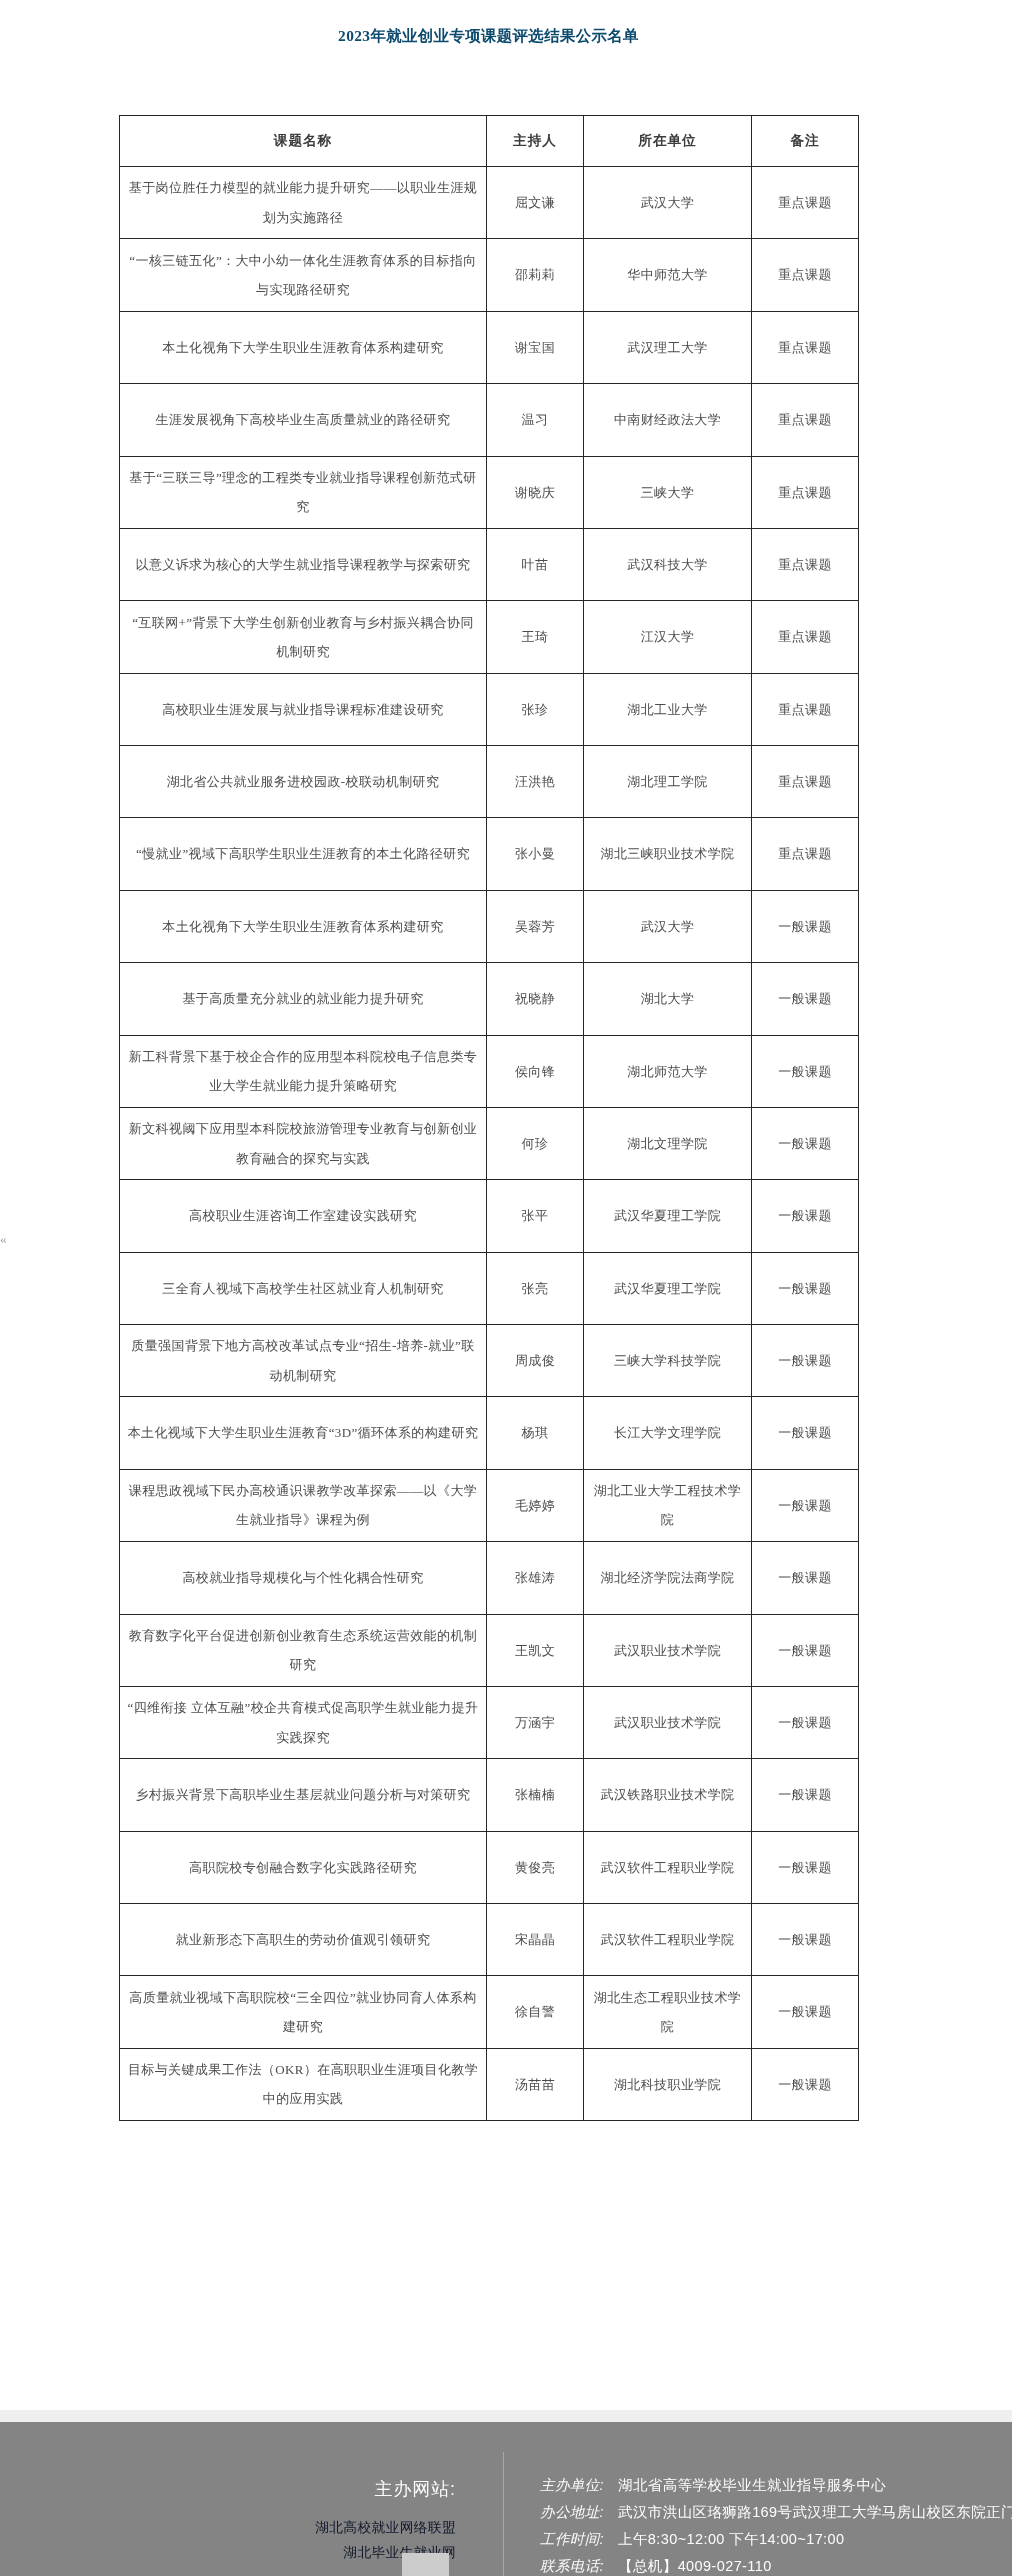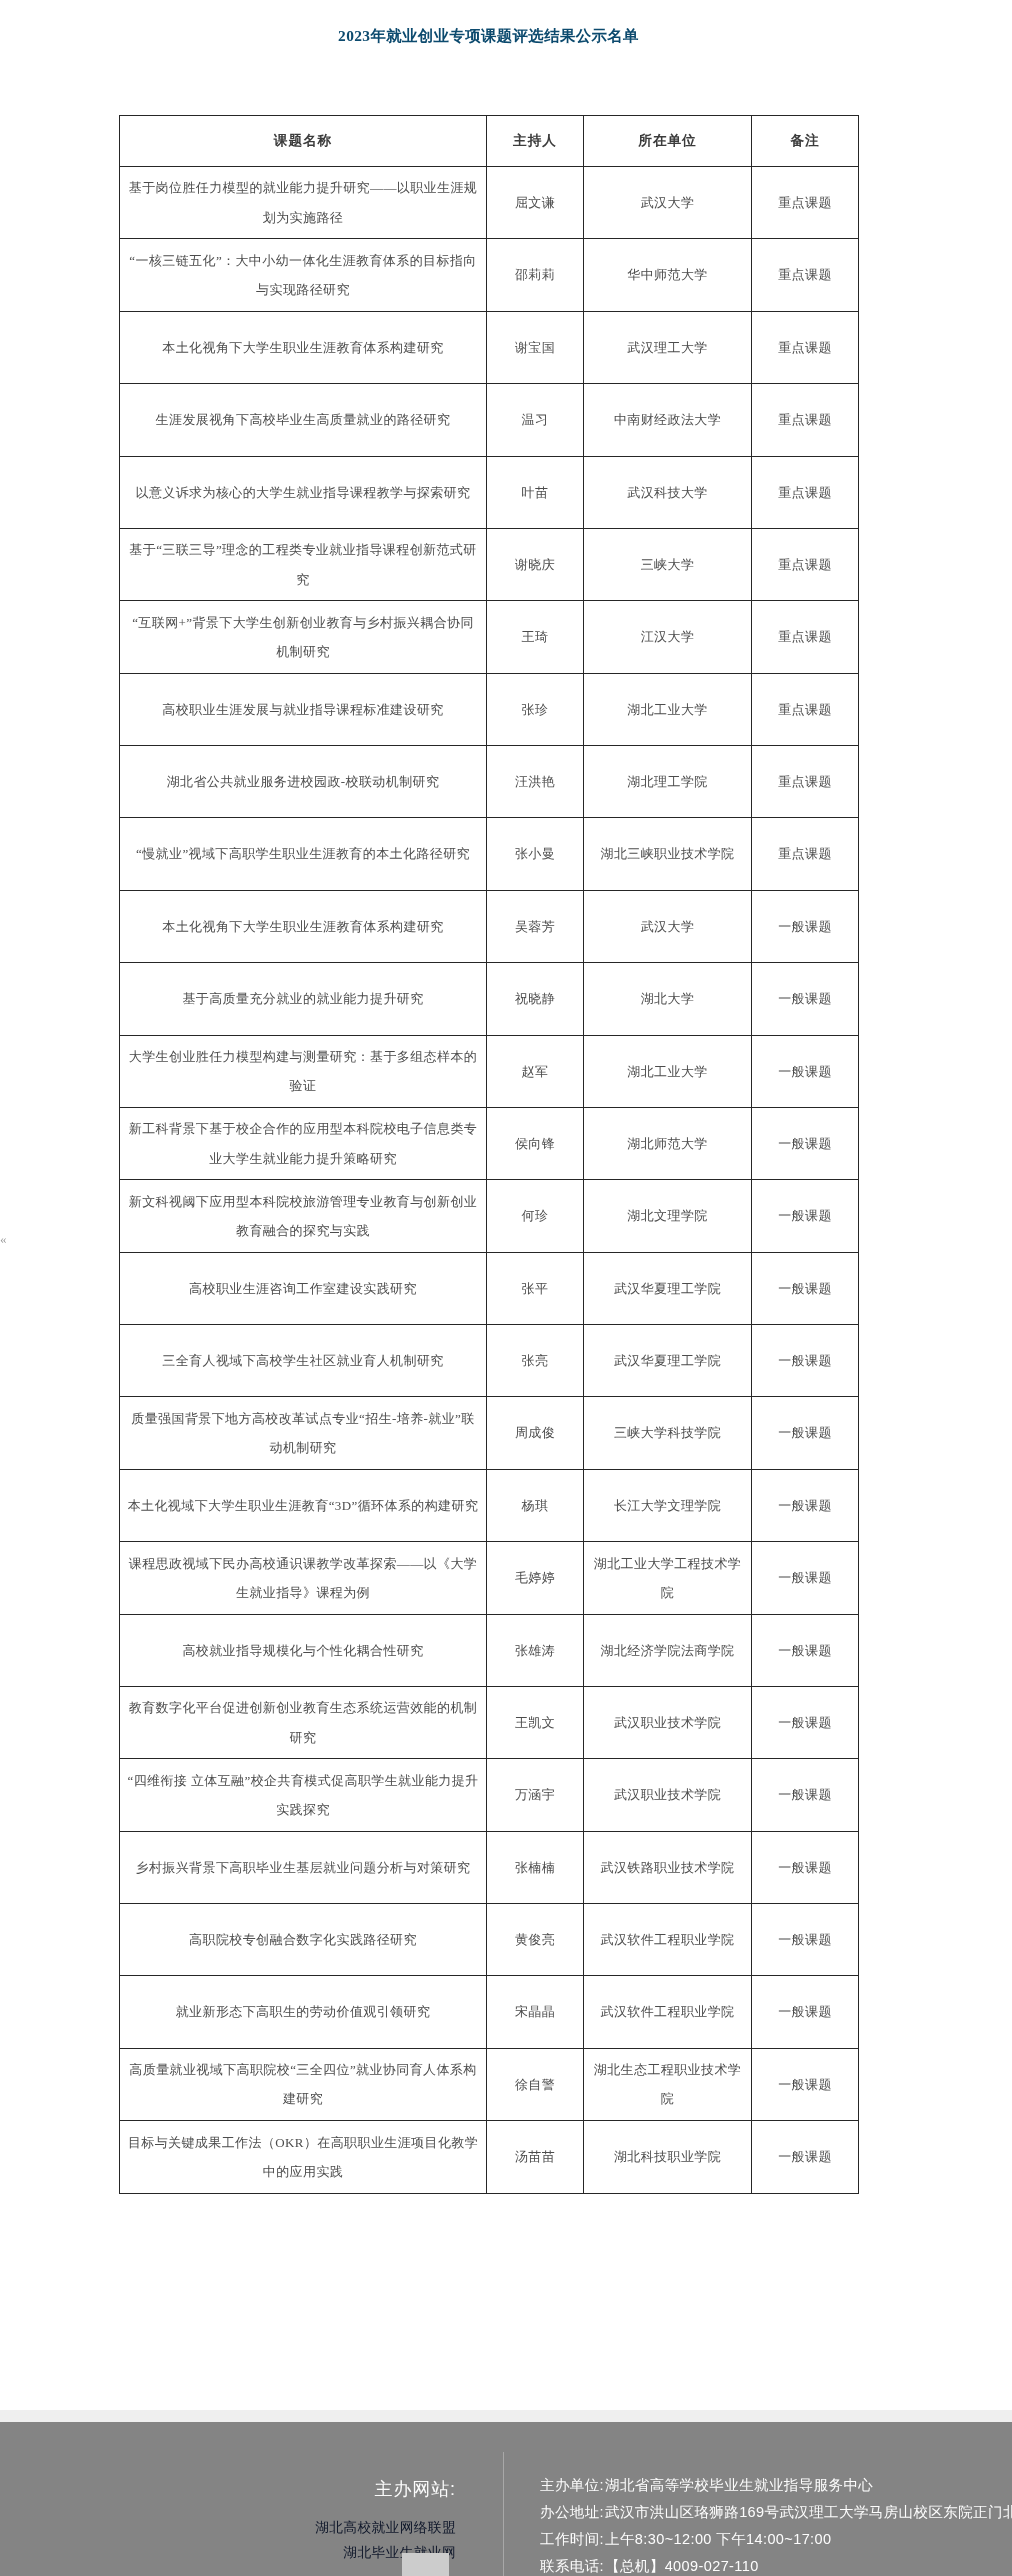--- a/index.html
+++ b/index.html
@@ -58,21 +58,21 @@
     position:absolute;left:503px;top:30px;width:0.9px;height:124px;
     background:#a8a8a8;
   }
   .footer-right{
     position:absolute;left:540px;top:50px;
   }
   .footer-info-line{
     font-size:14.5px;line-height:27px;white-space:nowrap;color:#fdfdfd;
     letter-spacing:0.4px;
   }
-  .footer-info-line .info-label{margin-right:1px;}
+  .footer-info-line .info-label{margin-right:14px;font-style:italic;}
   .footer-partial-box{
     position:absolute;left:402px;top:131px;width:47px;height:34px;
     background:#cccccc;
   }
 </style>
 </head>
 <body>
 
 <div class="page-title">2023年就业创业专项课题评选结果公示名单</div>
 
@@ -110,32 +110,32 @@
         <td>武汉理工大学</td>
         <td>重点课题</td>
       </tr>
       <tr>
         <td>生涯发展视角下高校毕业生高质量就业的路径研究</td>
         <td>温习</td>
         <td>中南财经政法大学</td>
         <td>重点课题</td>
       </tr>
       <tr>
+        <td>基于“三联三导”理念的工程类专业就业指导课程创新范式研究</td>
+        <td>谢晓庆</td>
+        <td>三峡大学</td>
+        <td>重点课题</td>
+      </tr>
+      <tr>
         <td>以意义诉求为核心的大学生就业指导课程教学与探索研究</td>
         <td>叶苗</td>
         <td>武汉科技大学</td>
         <td>重点课题</td>
       </tr>
       <tr>
-        <td>基于“三联三导”理念的工程类专业就业指导课程创新范式研究</td>
-        <td>谢晓庆</td>
-        <td>三峡大学</td>
-        <td>重点课题</td>
-      </tr>
-      <tr>
         <td>“互联网+”背景下大学生创新创业教育与乡村振兴耦合协同机制研究</td>
         <td>王琦</td>
         <td>江汉大学</td>
         <td>重点课题</td>
       </tr>
       <tr>
         <td>高校职业生涯发展与就业指导课程标准建设研究</td>
         <td>张珍</td>
         <td>湖北工业大学</td>
         <td>重点课题</td>
@@ -155,26 +155,20 @@
       <tr>
         <td>本土化视角下大学生职业生涯教育体系构建研究</td>
         <td>吴蓉芳</td>
         <td>武汉大学</td>
         <td>一般课题</td>
       </tr>
       <tr>
         <td>基于高质量充分就业的就业能力提升研究</td>
         <td>祝晓静</td>
         <td>湖北大学</td>
-        <td>一般课题</td>
-      </tr>
-      <tr>
-        <td>大学生创业胜任力模型构建与测量研究：基于多组态样本的验证</td>
-        <td>赵军</td>
-        <td>湖北工业大学</td>
         <td>一般课题</td>
       </tr>
       <tr>
         <td>新工科背景下基于校企合作的应用型本科院校电子信息类专业大学生就业能力提升策略研究</td>
         <td>侯向锋</td>
         <td>湖北师范大学</td>
         <td>一般课题</td>
       </tr>
       <tr>
         <td>新文科视阈下应用型本科院校旅游管理专业教育与创新创业教育融合的探究与实践</td>

